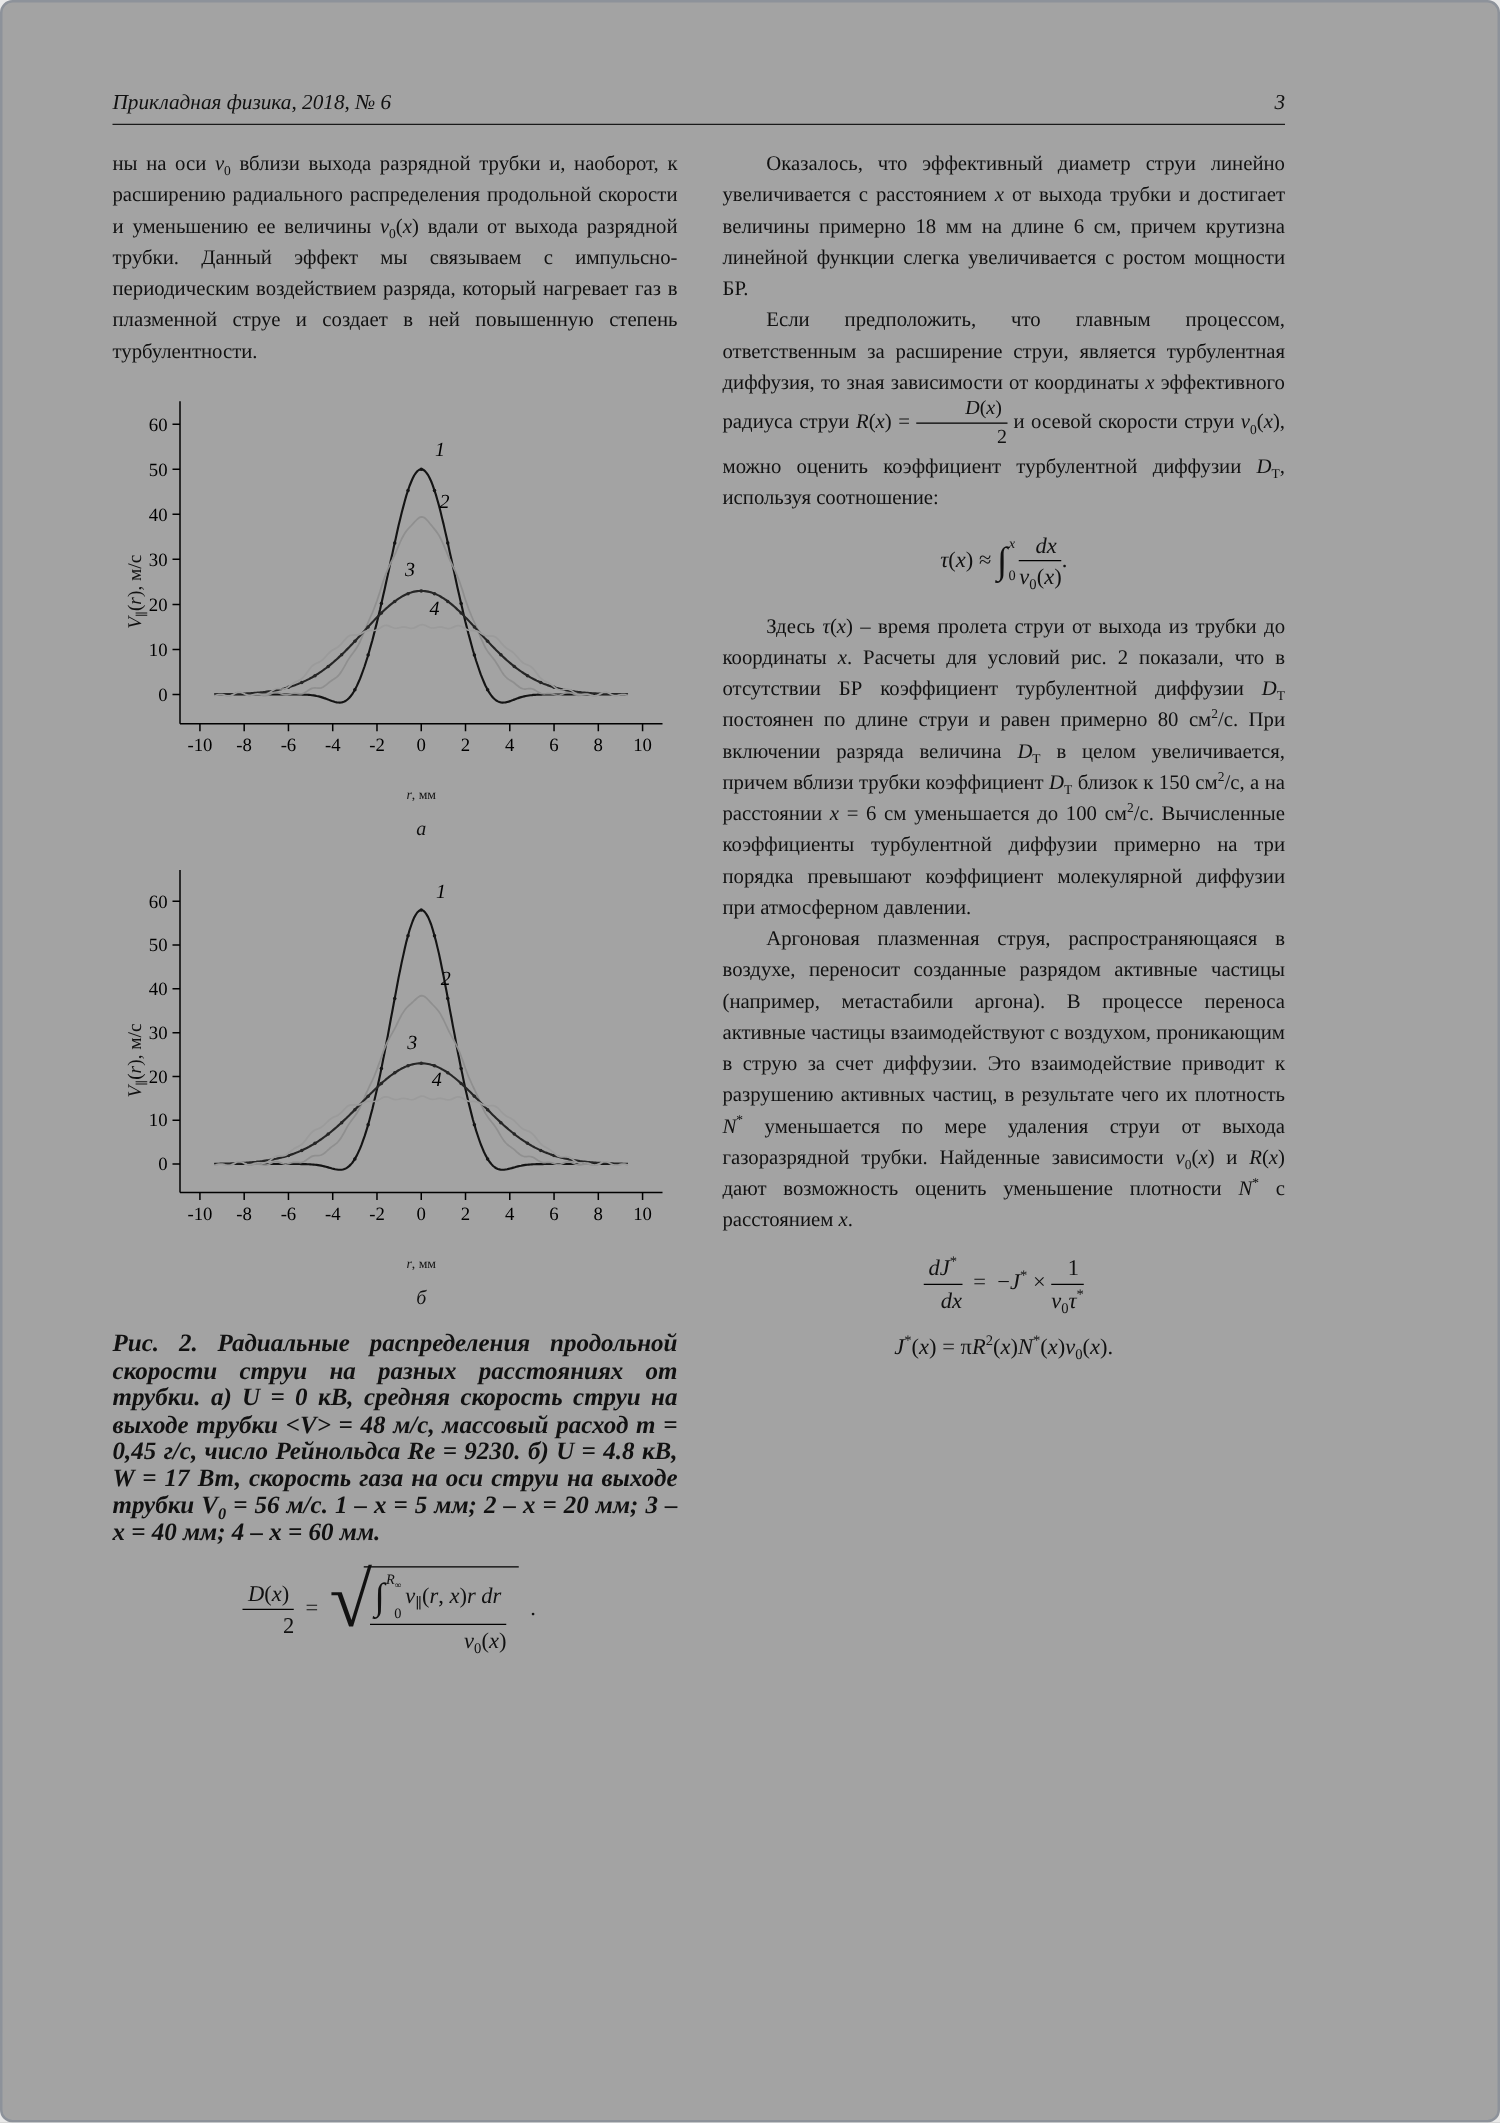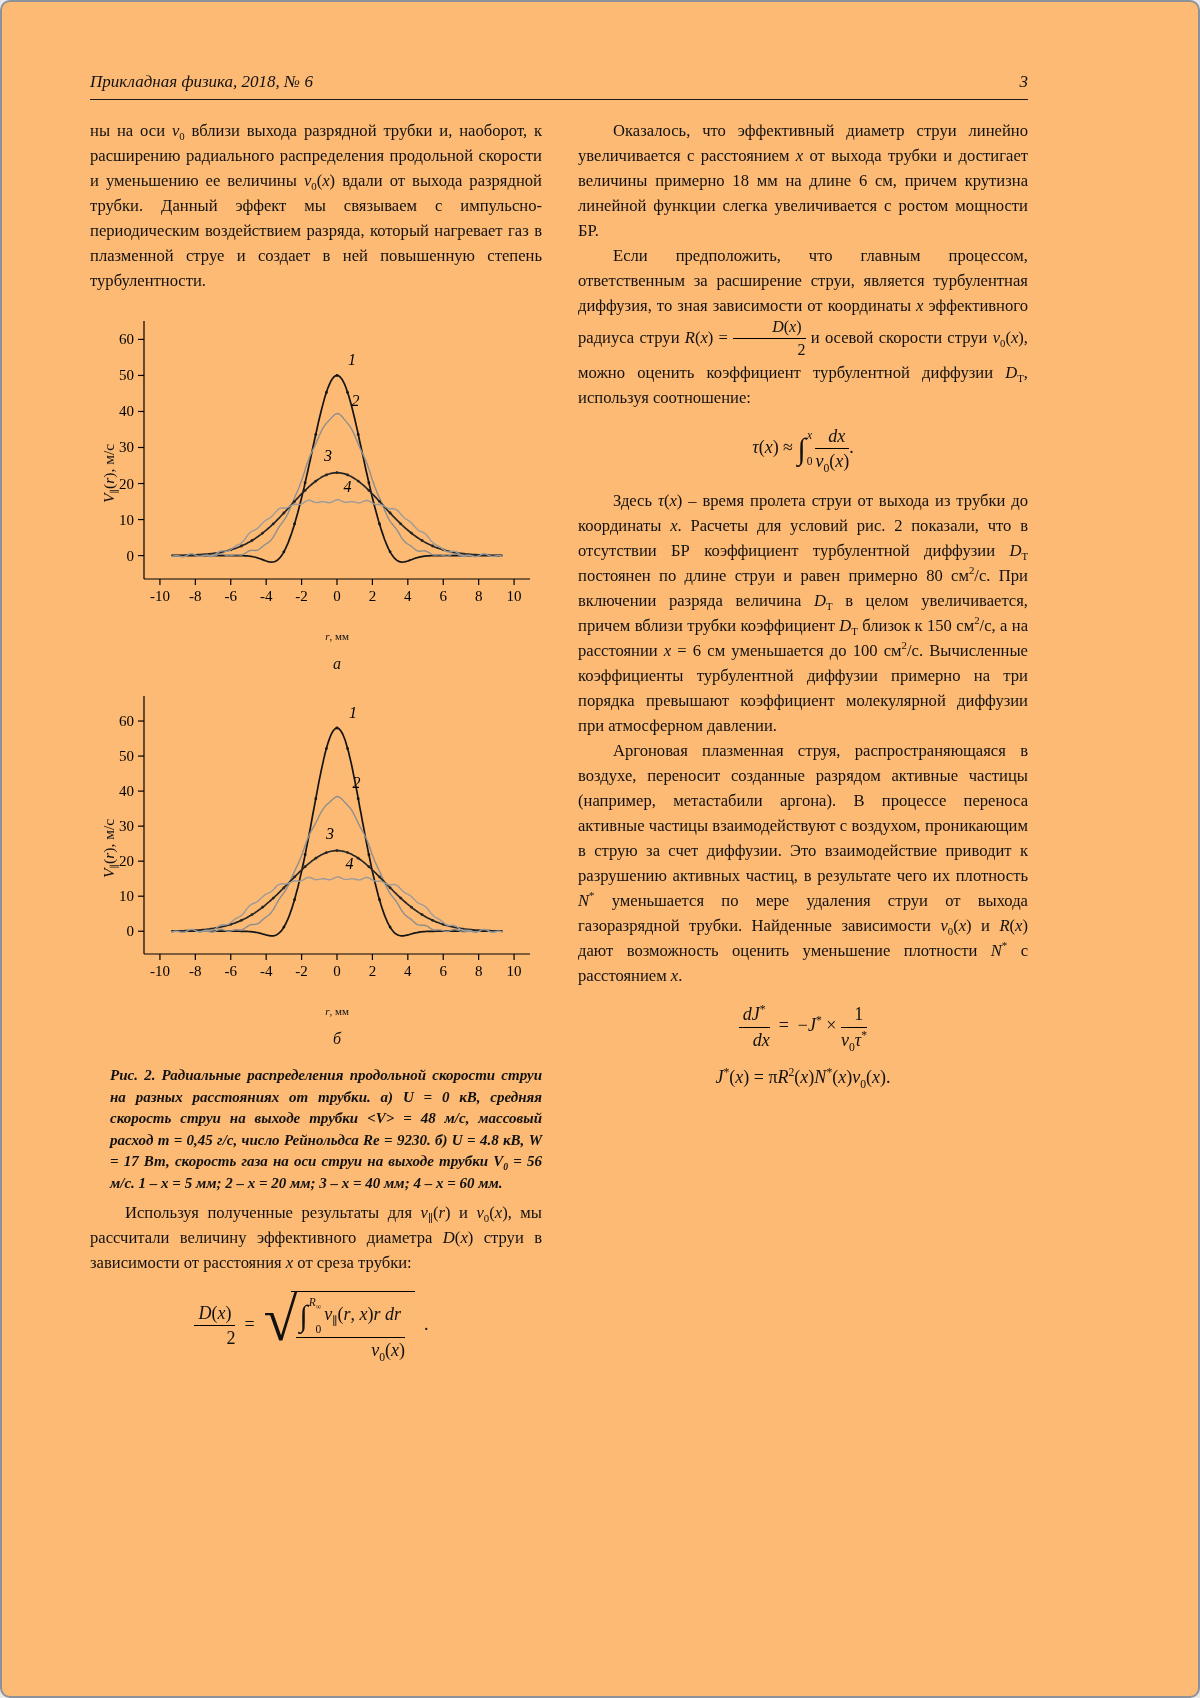--- a/index.html
+++ b/index.html
@@ -1,42 +1,42 @@
 <!DOCTYPE html>
 <html lang="ru"><head>
 <meta charset="utf-8">
 <style>
   * { margin:0; padding:0; box-sizing:border-box; }
   html,body { background:#e9e9e9; }
   body { font-family:"Liberation Serif","DejaVu Serif",serif; color:#111; }
   .page {
     position:relative; width:1200px; height:1698px; margin:0 auto;
-    background:#fdba74; border:2px solid #8d929a; border-radius:10px;
+    background:#a3a3a3; border:2px solid #8d929a; border-radius:10px;
     padding:70px 170px 0 88px; overflow:hidden;
   }
   header { display:flex; justify-content:space-between; align-items:baseline;
     font-style:italic; font-size:17px; }
   .rule { border-top:1.6px solid #1a1a1a; margin:7px 0 18px 0; }
   .columns { display:flex; gap:36px; }
   .col { width:454px; font-size:16.6px; line-height:25px; }
   p { text-align:justify; text-indent:35px; }
   p.noindent { text-indent:0; }
   sub, sup { font-size:0.65em; line-height:0; }
 
   
   figure { margin:18px 0 6px 0; }
   .chart-block { margin:0 0 10px 0; }
   .chart-area { position:relative; width:452px; margin:0 auto; }
   .ylabel { position:absolute; left:6px; top:192px; transform-origin:0 0;
     transform:rotate(-90deg); white-space:nowrap; font-size:15.5px; }
   .xlabel { text-align:center; padding-left:42px; font-size:11px; margin-top:-4px; }
   .panel-label { text-align:center; padding-left:42px; font-style:italic;
     font-size:16px; margin-top:2px; }
-  .caption { font-weight:bold; font-style:italic; font-size:15px;
-    line-height:21.5px; text-align:justify; margin-top:14px;margin-left:20px; }
+  .caption { font-weight:bold; font-style:italic; font-size:20px;
+    line-height:21.5px; text-align:justify; margin-top:14px; }
 
   
   .formula { text-align:center; margin:16px 0; font-size:18px; line-height:1.2; text-indent:0; }
   .formula .op { margin:0 9px; }
   .frac { display:inline-block; vertical-align:middle; text-align:right; line-height:1.15; }
   .frac .num { display:block; border-bottom:1.4px solid #000; padding:0 4px 2px 4px; }
   .frac .den { display:block; padding-top:2px; }
   .frac.inline { font-size:16px; }
   .int { font-size:30px; vertical-align:middle; line-height:0; font-style:normal; }
   .lims { display:inline-flex; flex-direction:column; justify-content:space-between;
@@ -234,21 +234,20 @@
                   <text x="259.4" y="182.9" font-size="16" font-style="italic" text-anchor="middle">4</text>
                 </svg></div>
             <div class="xlabel"><i>r</i>, мм</div>
             <div class="panel-label">б</div>
           </div>
         </div>
 
         <figcaption class="caption">Рис. 2. Радиальные распределения продольной скорости струи на разных расстояниях от трубки. а) U = 0 кВ, средняя скорость струи на выходе трубки &lt;V&gt; = 48 м/с, массовый расход m = 0,45 г/с, число Рейнольдса Re = 9230. б) U = 4.8 кВ, W = 17 Вт, скорость газа на оси струи на выходе трубки V<sub>0</sub> = 56 м/с. 1 – x = 5 мм; 2 – x = 20 мм; 3 – x = 40 мм; 4 – x = 60 мм.</figcaption>
       </figure>
 
-      <p>Используя полученные результаты для <i>v</i><sub>∥</sub>(<i>r</i>) и <i>v</i><sub>0</sub>(<i>x</i>), мы рассчитали величину эффективного диаметра <i>D</i>(<i>x</i>) струи в зависимости от расстояния <i>x</i> от среза трубки:</p>
       <div class="formula"><span class="frac"><span class="num"><i>D</i>(<i>x</i>)</span><span class="den">2</span></span><span class="op">=</span><span class="sqrt">
             <span class="rad">√</span>
             <span class="body"><span class="frac"><span class="num"><span class="int">∫</span><span class="lims">
                     <span class="lt"><i>R</i><sub>∞</sub></span>
                     <span class="lb">0</span>
                   </span><i>v</i><sub>∥</sub>(<i>r</i>, <i>x</i>)<i>r</i> <i>dr</i></span><span class="den"><i>v</i><sub>0</sub>(<i>x</i>)</span></span></span>
           </span><span class="op">.</span></div>
     </div>
 
     <div class="col">

